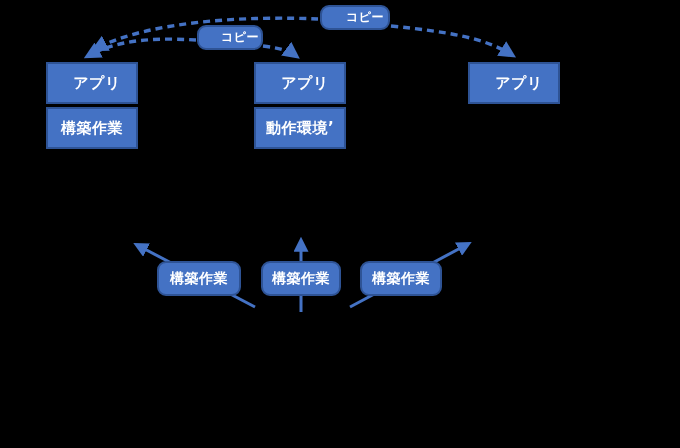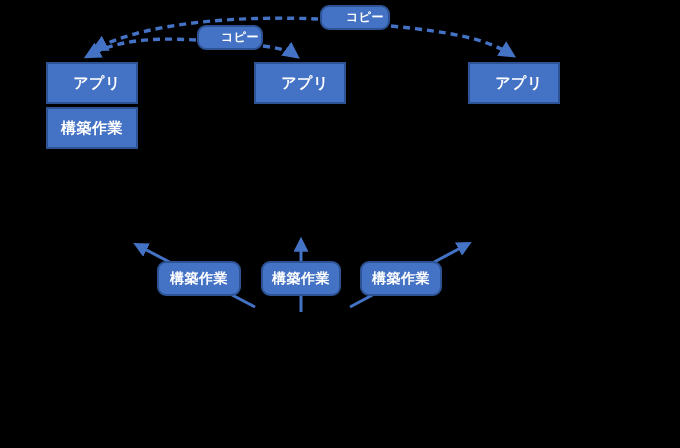--- a/index.html
+++ b/index.html
@@ -105,20 +105,21 @@
     <path d="M 350,307 L 468,244" fill="none" stroke="#4472C4" stroke-width="3" stroke-linecap="butt" marker-end="url(#solidArrow)"></path>
   </svg>
 
   <div class="stack" style="left:46px; top:62px; width:92px;">
     <div class="node-box node-app">アプリ</div>
     <div class="node-box node-env">構築作業</div>
   </div>
 
   <div class="stack" style="left:254px; top:62px; width:92px;">
     <div class="node-box node-app">アプリ</div>
+    <div class="node-box node-env">動作環境’</div>
   </div>
 
   <div class="stack" style="left:468px; top:62px; width:92px;">
     <div class="node-box node-app">アプリ</div>
   </div>
 
   <div class="pill pill-copy" style="left:197px; top:25px; width:66px;">コピー</div>
 
   <div class="pill pill-copy" style="left:320px; top:5px; width:70px;">コピー</div>
 

